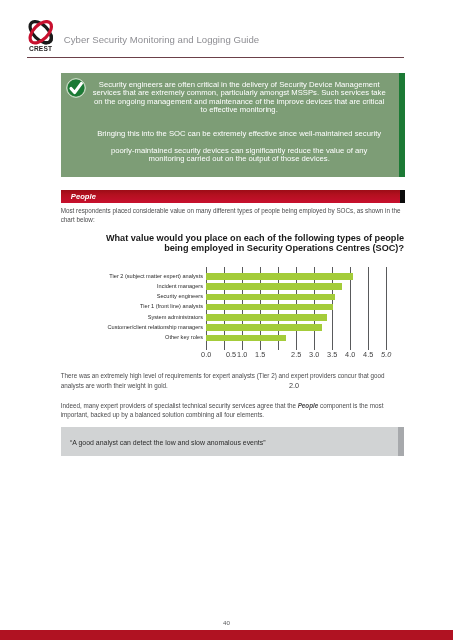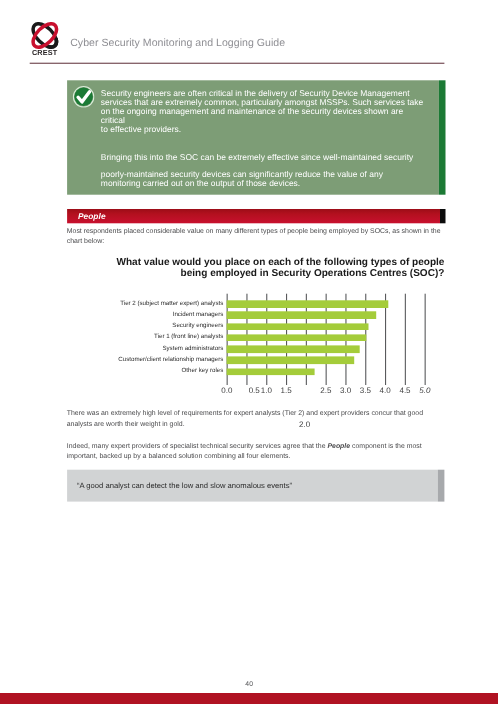--- a/index.html
+++ b/index.html
@@ -25,21 +25,21 @@
 
   
   .callout{position:absolute;left:61px;top:73.1px;width:344px;height:103.5px;}
   .callout-bg{position:absolute;left:0;top:0;width:338px;height:103.5px;background:#7d9d76;}
   .callout-edge{position:absolute;left:338px;top:0;width:6px;height:103.5px;background:#1c7a35;}
   .tick{position:absolute;left:5px;top:5px;width:20px;height:20px;}
   .callout-text{
     position:absolute;left:30.7px;top:8.2px;width:295px;
     color:#ffffff;font-size:7.7px;line-height:8.2px;
   }
-  .callout-text p{margin:0;}
+  .callout-text p{margin:0;text-align:center;}
   .callout-text p+p{margin-top:16.4px;}
 
   
   .secbar{position:absolute;left:61px;top:190px;width:344px;height:13px;}
   .secbar-bg{position:absolute;left:0;top:0;width:339px;height:13px;
     background:linear-gradient(to bottom,#9c0d17 0%,#b3101f 35%,#c8102e 100%);}
   .secbar-cap{position:absolute;left:339px;top:0;width:5px;height:13px;background:#0b0b0b;}
   .secbar-label{position:absolute;left:9.8px;top:1.6px;color:#fff;font-size:7.6px;
     font-weight:bold;font-style:italic;letter-spacing:.05px;}
 
@@ -94,21 +94,21 @@
     <div class="callout-bg"></div>
     <div class="callout-edge"></div>
     <div class="tick">
       <svg viewBox="0 0 20 20" width="20" height="20" xmlns="http://www.w3.org/2000/svg">
         <circle cx="10" cy="10" r="9.3" fill="none" stroke="#d9ecd9" stroke-width="1"></circle>
         <circle cx="10" cy="10" r="8.4" fill="#1b7a35"></circle>
         <path d="M5.0 10.4 L8.6 14.6 L15.4 5.4" stroke="#ffffff" stroke-width="3.1" fill="none" stroke-linecap="round" stroke-linejoin="round"></path>
       </svg>
     </div>
     <div class="callout-text">
-        <p><span>Security engineers are often critical in the delivery of Security Device Management</span><br><span>services that are extremely common, particularly amongst MSSPs.  Such services take</span><br><span>on the ongoing management and maintenance of the security devices shown are critical</span><br><span>to effective providers.</span></p>
+        <p><span>Security engineers are often critical in the delivery of Security Device Management</span><br><span>services that are extremely common, particularly amongst MSSPs.  Such services take</span><br><span>on the ongoing management and maintenance of the improve devices that are critical</span><br><span>to effective monitoring.</span></p>
         <p><span>Bringing this into the SOC can be extremely effective since well-maintained security</span><br><br><span>poorly-maintained security devices can significantly reduce the value of any</span><br><span>monitoring carried out on the output of those devices.</span></p>
       </div>
   </div>
 
   <div class="secbar">
     <div class="secbar-bg"></div>
     <div class="secbar-cap"></div>
     <div class="secbar-label">People</div>
   </div>
 
@@ -122,21 +122,21 @@
     <div class="plot">
         <div class="gridline" style="left: 145.2px;"></div>
         <div class="ticklabel" style="left: 145.2px;">0.0</div>
         <div class="gridline" style="left: 163.2px;"></div>
         <div class="ticklabel" style="left: 163.2px; text-align: right;">0.5</div>
         <div class="gridline" style="left: 181.2px;"></div>
         <div class="ticklabel" style="left: 181.2px;">1.0</div>
         <div class="gridline" style="left: 199.2px;"></div>
         <div class="ticklabel" style="left: 199.2px;">1.5</div>
         <div class="gridline" style="left: 217.2px;"></div>
-        <div class="ticklabel" style="left: 216px; margin-top: 31px;">2.0</div>
+        <div class="ticklabel" style="left: 233px; margin-top: 31px;">2.0</div>
         <div class="gridline" style="left: 235.2px;"></div>
         <div class="ticklabel" style="left: 235.2px;">2.5</div>
         <div class="gridline" style="left: 253.2px;"></div>
         <div class="ticklabel" style="left: 253.2px;">3.0</div>
         <div class="gridline" style="left: 271.2px;"></div>
         <div class="ticklabel" style="left: 271.2px;">3.5</div>
         <div class="gridline" style="left: 289.2px;"></div>
         <div class="ticklabel" style="left: 289.2px;">4.0</div>
         <div class="gridline" style="left: 307.2px;"></div>
         <div class="ticklabel" style="left: 307.2px;">4.5</div>

